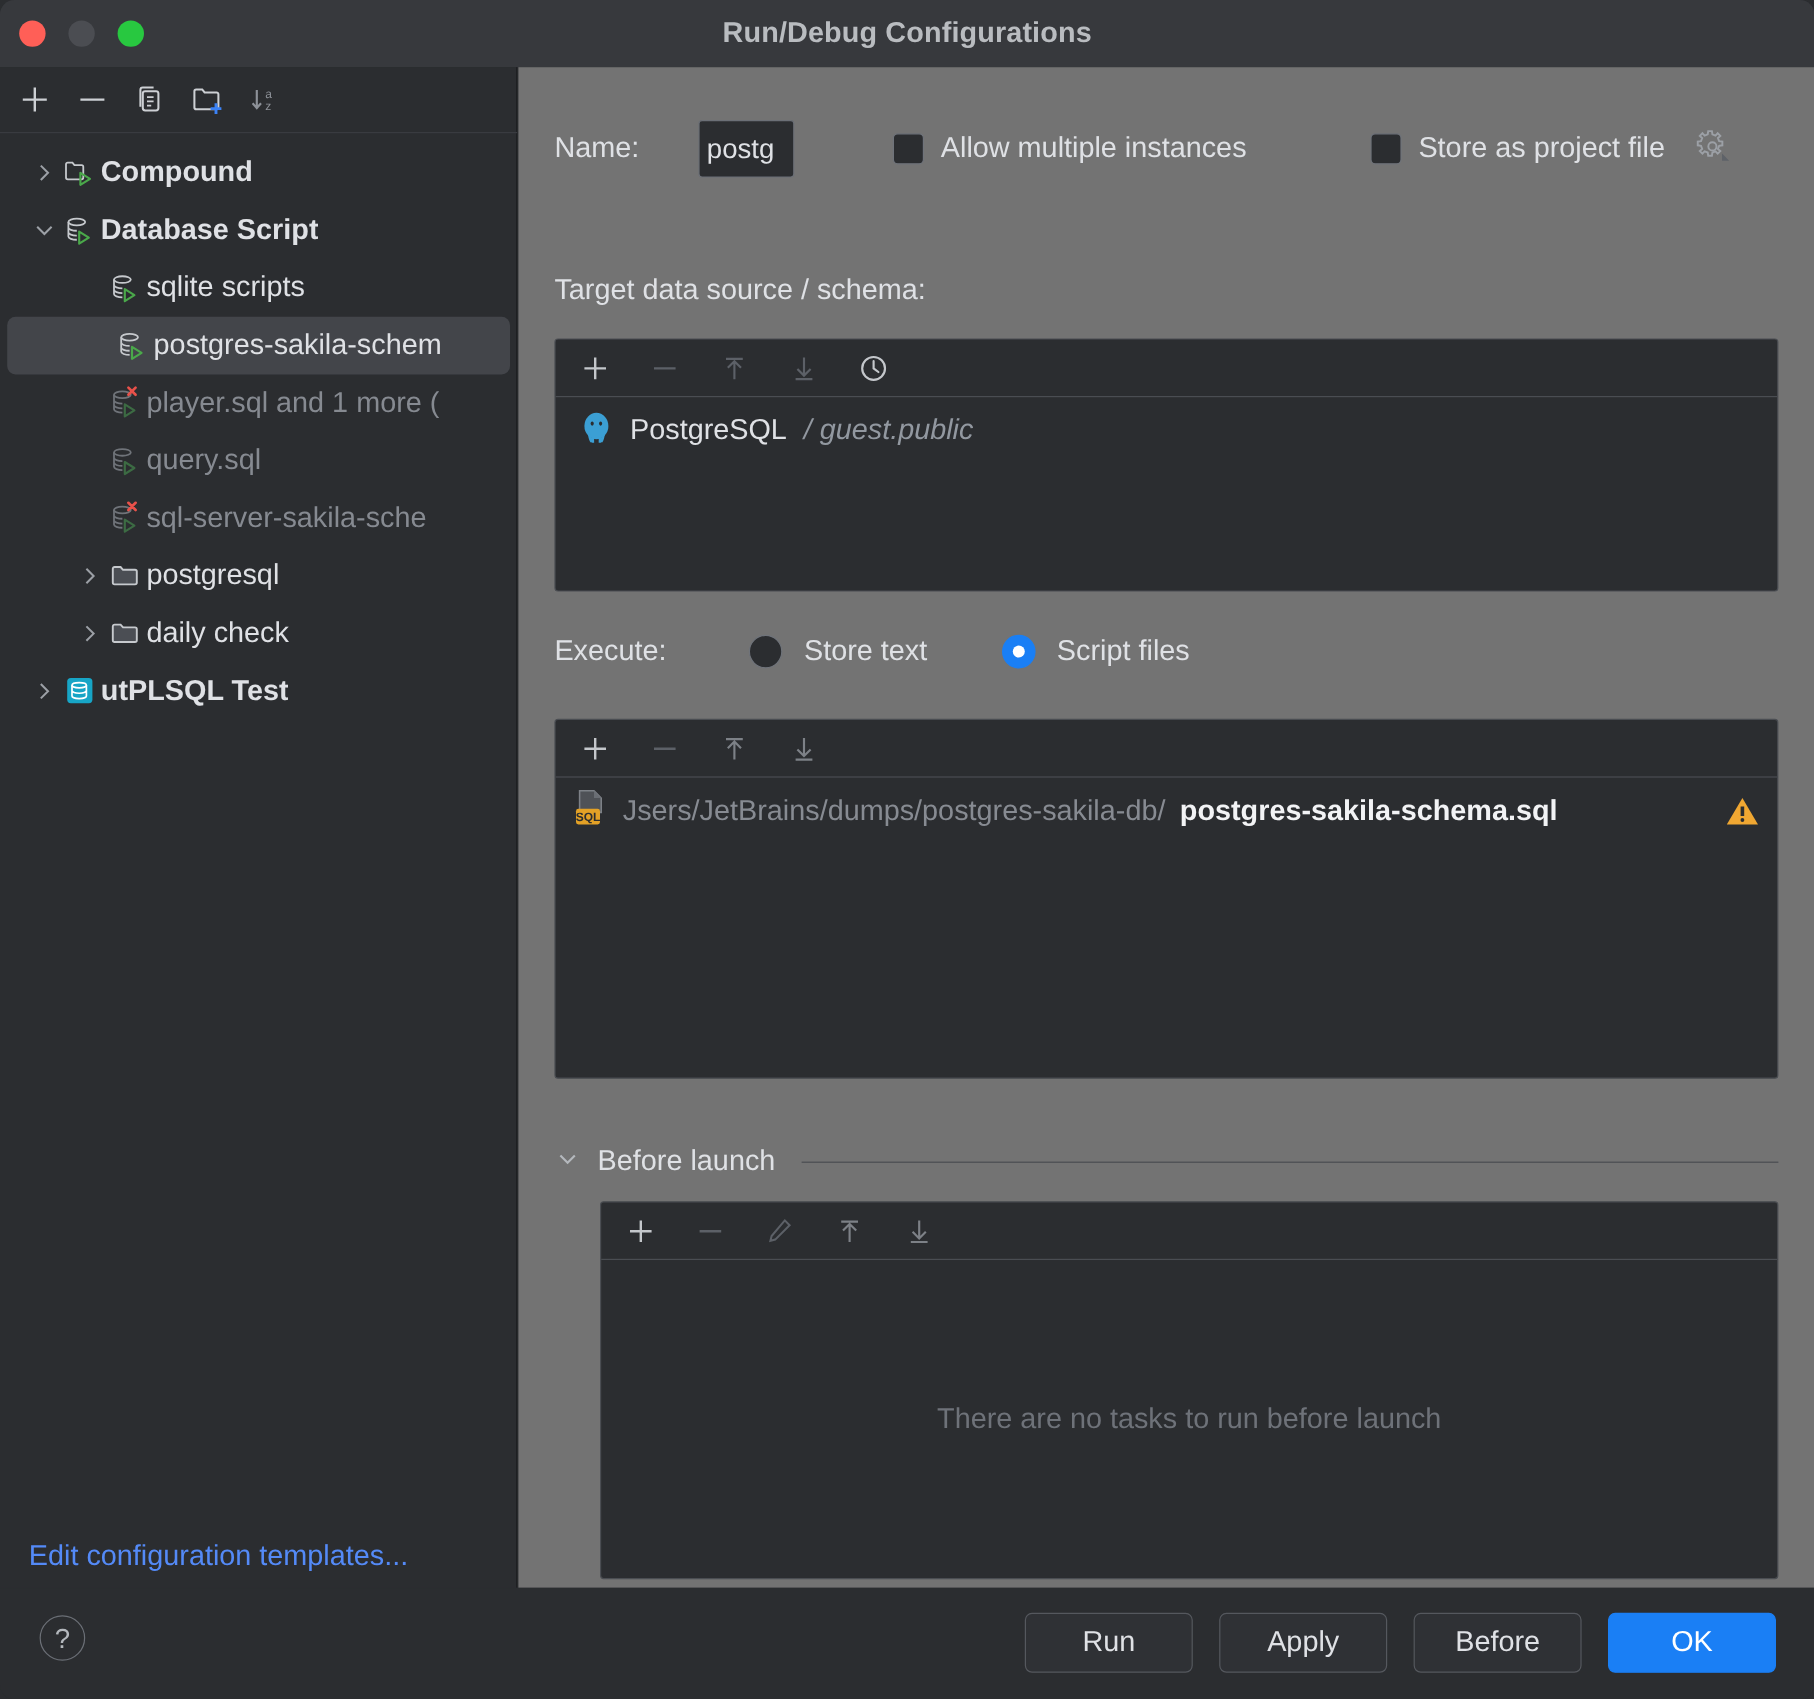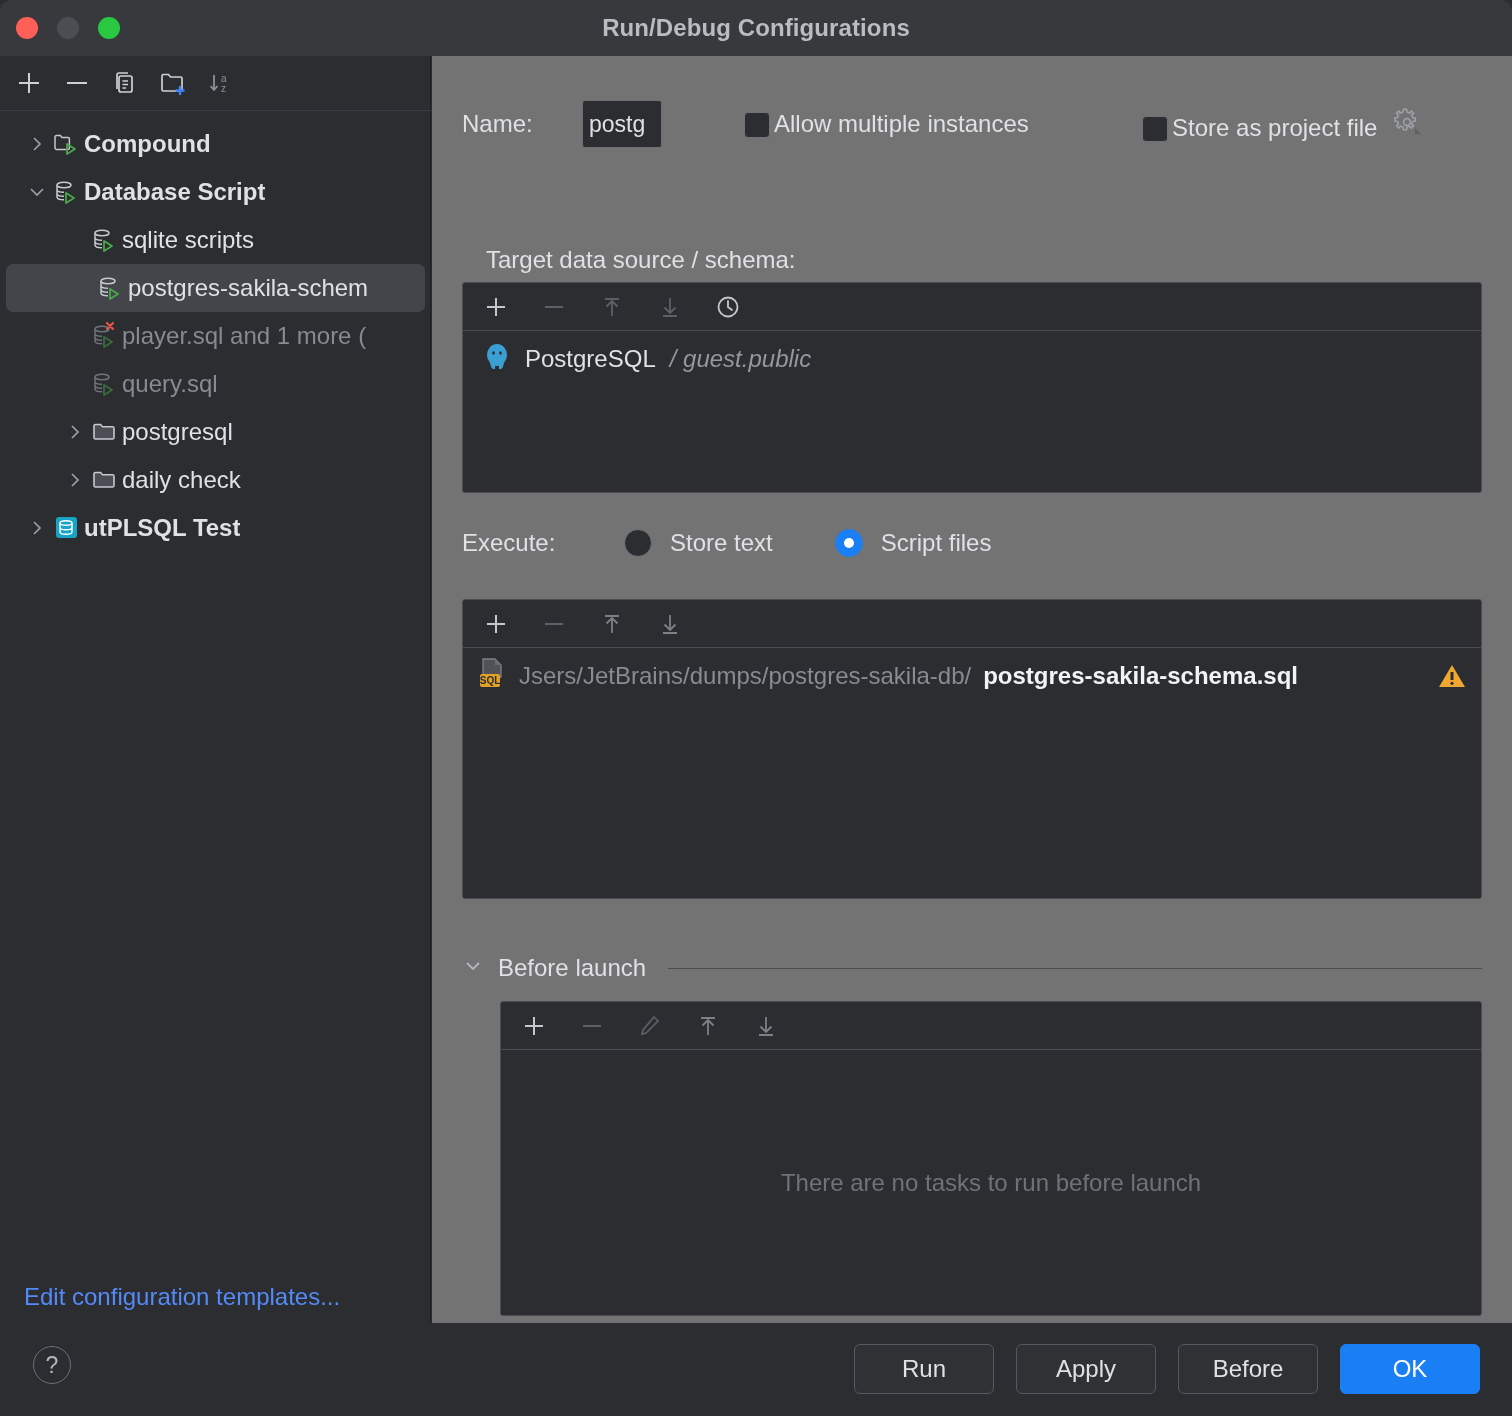--- a/index.html
+++ b/index.html
@@ -93,21 +93,21 @@
     display: flex; align-items: center;
   }
   #name-label { width: 120px; }
   #name-input {
     width: 80px; height: 48px;
     background: #2b2d30; border: 1px solid #6b6f76; border-radius: 3px;
     color: #dfe1e5; font-size: 23px; font-family: "Liberation Sans", sans-serif;
     padding: 0 6px; outline: none;
   }
 
-  .chk-wrap { display: flex; align-items: flex-end; gap: 4px; }
+  .chk-wrap { display: flex; align-items: center; gap: 14px; }
   .chk {
     width: 26px; height: 26px; min-width: 26px; border-radius: 4px;
     border: 1px solid #6f737a; background: #2b2d30;
     display: flex; align-items: center; justify-content: center;
   }
   .chk.on { background: #1a7ff5; border-color: #1a7ff5; }
   .chk.on::after {
     content: ""; width: 9px; height: 15px; margin-top: -4px;
     border: solid #fff; border-width: 0 3px 3px 0; transform: rotate(42deg);
   }
@@ -116,21 +116,21 @@
     border: 1.5px solid #6f737a; background: #2b2d30;
     display: flex; align-items: center; justify-content: center;
   }
   .radio.on { background: #1a7ff5; border-color: #1a7ff5; }
   .radio.on::after { content: ""; width: 10px; height: 10px; border-radius: 50%; background: #fff; }
 
   #allow-multi { position: absolute; left: 282px; }
   #store-proj { position: absolute; left: 680px; }
   #gear-icon-wrap { margin-left: 10px; }
 
-  #target-label { position: absolute; top: 190px; left: 30px; margin-left: 24px; }
+  #target-label { position: absolute; top: 172px; left: 30px; }
 
   .panel {
     position: absolute;
     background: #2b2d30;
     border: 1px solid #4a4d52;
     border-radius: 3px;
   }
   .panel-toolbar {
     height: 48px; border-bottom: 1px solid #4a4d52;
     display: flex; align-items: center; padding-left: 12px; gap: 16px;
@@ -322,20 +322,33 @@
           <span class="spacer26"></span>
           <span class="icn">
             <svg width="30" height="30" viewBox="0 0 30 30">
               <ellipse cx="12" cy="8" rx="7" ry="2.8" stroke="#6f7379" stroke-width="1.5" fill="none"></ellipse>
               <path d="M5 8 V20 c0 1.6 3.1 2.8 7 2.8 M5 12.5 c0 1.6 3.1 2.8 7 2.8 M5 16.5 c0 1.6 3.1 2.8 7 2.8" stroke="#6f7379" stroke-width="1.5" fill="none"></path>
               <path d="M19 8 V20" stroke="#6f7379" stroke-width="1.5" fill="none" opacity="0"></path>
               <path d="M14 16 L22 21 L14 26 z" fill="none" stroke="#3c6b43" stroke-width="1.8" stroke-linejoin="round"></path>
             </svg>
           </span>
           <span class="lbl dim">query.sql</span>
+        </div>
+        <div class="row ind1">
+          <span class="spacer26"></span>
+          <span class="icn">
+            <svg width="30" height="30" viewBox="0 0 30 30">
+              <ellipse cx="12" cy="8" rx="7" ry="2.8" stroke="#6f7379" stroke-width="1.5" fill="none"></ellipse>
+              <path d="M5 8 V20 c0 1.6 3.1 2.8 7 2.8 M5 12.5 c0 1.6 3.1 2.8 7 2.8 M5 16.5 c0 1.6 3.1 2.8 7 2.8" stroke="#6f7379" stroke-width="1.5" fill="none"></path>
+              <path d="M19 8 V20" stroke="#6f7379" stroke-width="1.5" fill="none" opacity="0"></path>
+              <path d="M14 16 L22 21 L14 26 z" fill="none" stroke="#3c6b43" stroke-width="1.8" stroke-linejoin="round"></path>
+              <path d="M17 2 L23 8 M23 2 L17 8" stroke="#e8514a" stroke-width="2.2" stroke-linecap="round"></path>
+            </svg>
+          </span>
+          <span class="lbl dim">sql-server-sakila-sche</span>
         </div>
         <div class="row ind1">
           <span class="arrow">
             <svg width="20" height="20" viewBox="0 0 20 20">
               <path d="M7 4 L13 10 L7 16" stroke="#9ca0a6" stroke-width="1.7" fill="none"></path>
             </svg>
           </span>
           <span class="icn">
             <svg width="30" height="30" viewBox="0 0 30 30">
               <path d="M4 9 a1.5 1.5 0 0 1 1.5-1.5 h5 l2 2.3 h10 a1.5 1.5 0 0 1 1.5 1.5 v9.2 a1.5 1.5 0 0 1 -1.5 1.5 h-17 a1.5 1.5 0 0 1 -1.5 -1.5 z" stroke="#c6c9cd" stroke-width="1.6" fill="#4b4e54"></path>

